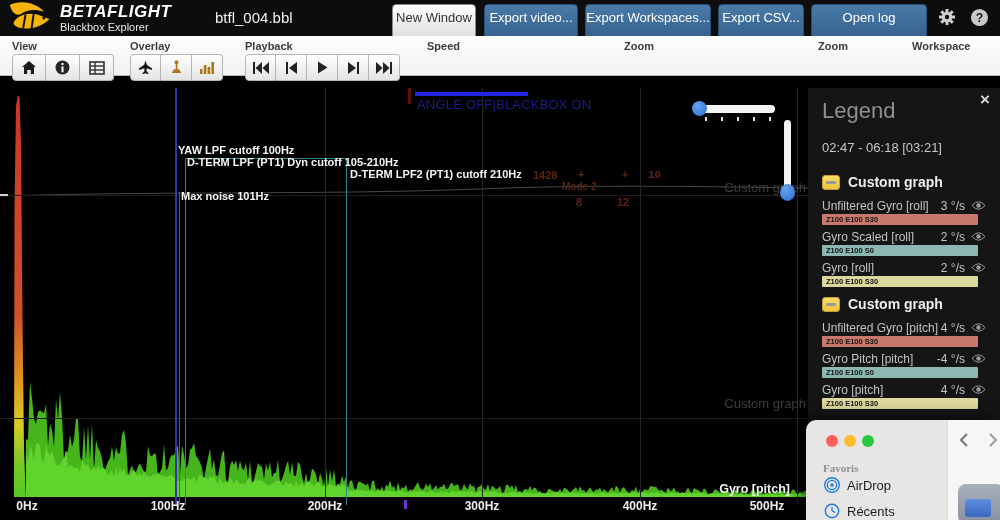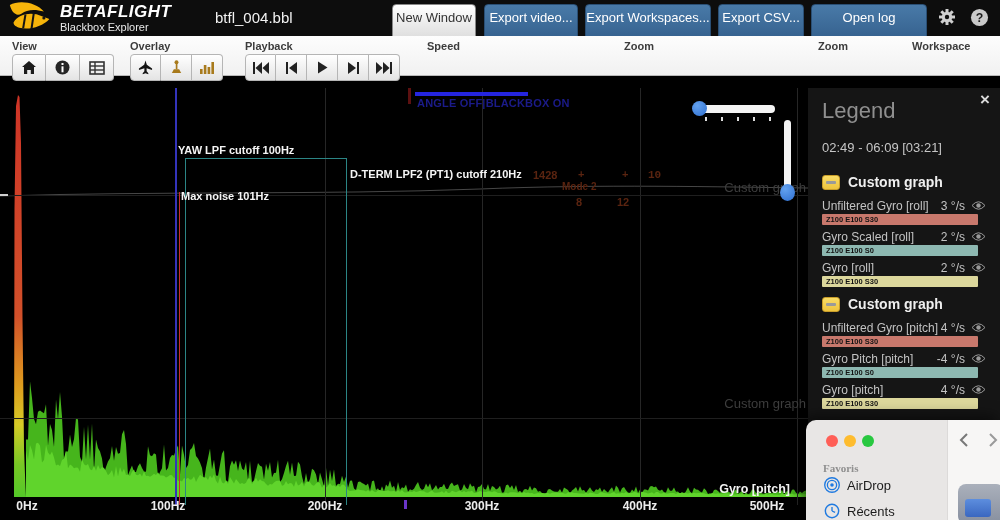--- a/index.html
+++ b/index.html
@@ -33,21 +33,21 @@
   .graph{position:absolute;left:0;top:88px;width:1000px;height:432px;background:#000;}
   .vgrid{position:absolute;top:0;width:1px;height:417px;background:#262626;}
   .hgrid{position:absolute;left:0;width:808px;height:1px;background:#1f1f1f;}
   .vline{position:absolute;}
   .ann{position:absolute;color:#f5f5f5;font-size:11px;font-weight:bold;white-space:nowrap;}
   .stick-num{position:absolute;color:#5a2410;font-size:11px;font-weight:bold;}
   .dim-title{position:absolute;width:120px;text-align:right;color:#3d3d3d;font-size:13px;}
   .axis-lab{position:absolute;top:411px;width:60px;text-align:center;color:#ececec;font-size:12px;font-weight:bold;}
   .series-lab{position:absolute;left:690px;top:394px;width:100px;text-align:right;color:#f2f2f2;font-size:12.5px;font-weight:bold;}
   .status-bar{position:absolute;left:415px;top:4px;width:113px;height:4px;background:#2525e0;}
-  .status-text{position:absolute;left:417px;top:9px;font-size:11px;font-weight:bold;color:#1b1b8a;letter-spacing:.2px;}
+  .status-text{position:absolute;left:417px;top:9px;font-size:13px;font-weight:normal;color:#1b1b8a;letter-spacing:.2px;}
   .gslider-track{position:absolute;background:#f4f4f4;border-radius:4px;box-shadow:0 0 3px rgba(0,0,0,.4);}
   .gslider-thumb{position:absolute;width:15px;height:15px;border-radius:50%;background:radial-gradient(circle at 35% 30%,#63a2f0,#2f6fd0);cursor:pointer;}
   .tick{position:absolute;width:1.5px;height:4px;background:#ddd;}
 
   
   .legend{position:absolute;left:808px;top:88px;width:192px;height:432px;background:#151515;box-sizing:border-box;padding:10px 14px;}
   .legend-close{position:absolute;right:10px;top:2px;color:#dcdcdc;font-size:17px;font-weight:bold;cursor:pointer;}
   .legend-title{font-size:22px;color:#8f8f8f;margin-bottom:16px;}
   .legend-range{font-size:13px;color:#c6c6c6;margin-bottom:19px;}
   .lgroup{margin-bottom:9px;}
@@ -258,20 +258,21 @@
 
     <div class="vline" style="left:175px;top:0;width:2px;height:417px;background:#3434bb;"></div>
     <div class="vline" style="left:178.5px;top:104px;width:1.5px;height:313px;background:#c43030;"></div>
     <div class="vline" style="left:185px;top:70px;width:162px;height:347px;border:1px solid #2b8585;border-bottom:none;box-sizing:border-box;"></div>
 
     <div style="position:absolute;left:408px;top:0;width:3px;height:16px;background:#5c1010;"></div>
     <div class="status-bar"></div>
     <div class="status-text">ANGLE OFF|BLACKBOX ON</div>
 
     <div class="ann" style="left:178px;top:56px;">YAW LPF cutoff 100Hz</div>
+    <div class="ann" style="left:187px;top:68px;">D-TERM LPF (PT1) Dyn cutoff 105-210Hz</div>
     <div class="ann" style="left:350px;top:80px;">D-TERM LPF2 (PT1) cutoff 210Hz</div>
     <div class="ann" style="left:181px;top:102px;">Max noise 101Hz</div>
 
     <div class="stick-num" style="left:533px;top:81px;">1428</div>
     <div class="stick-num" style="left:578px;top:80px;">+</div>
     <div class="stick-num" style="left:622px;top:80px;">+</div>
     <div class="stick-num" style="left:648px;top:81px;font-family:Liberation Mono, monospace;">10</div>
     <div class="stick-num" style="left:562px;top:93px;font-size:10px;">Mode 2</div>
     <div class="stick-num" style="left:576px;top:108px;">8</div>
     <div class="stick-num" style="left:617px;top:108px;">12</div>
@@ -297,21 +298,21 @@
     <div class="axis-lab" style="left:295px;">200Hz</div>
     <div class="axis-lab" style="left:452px;">300Hz</div>
     <div class="axis-lab" style="left:610px;">400Hz</div>
     <div class="axis-lab" style="left:737px;">500Hz</div>
     <div class="series-lab">Gyro [pitch]</div>
   </div>
 
   <div class="legend">
     <div class="legend-close">×</div>
     <div class="legend-title">Legend</div>
-    <div class="legend-range">02:49 - 06:09 [03:21]</div>
+    <div class="legend-range">02:47 - 06:18 [03:21]</div>
 
     <div class="lgroup">
       <div class="lgroup-head">
         <div class="minus-btn"></div>
         <span class="lgroup-title">Custom graph</span>
       </div>
       <div class="lrow">
         <div class="lrow-top">
           <span class="llabel">Unfiltered Gyro [roll]</span>
           <span class="lvalue">3 °/s</span>

